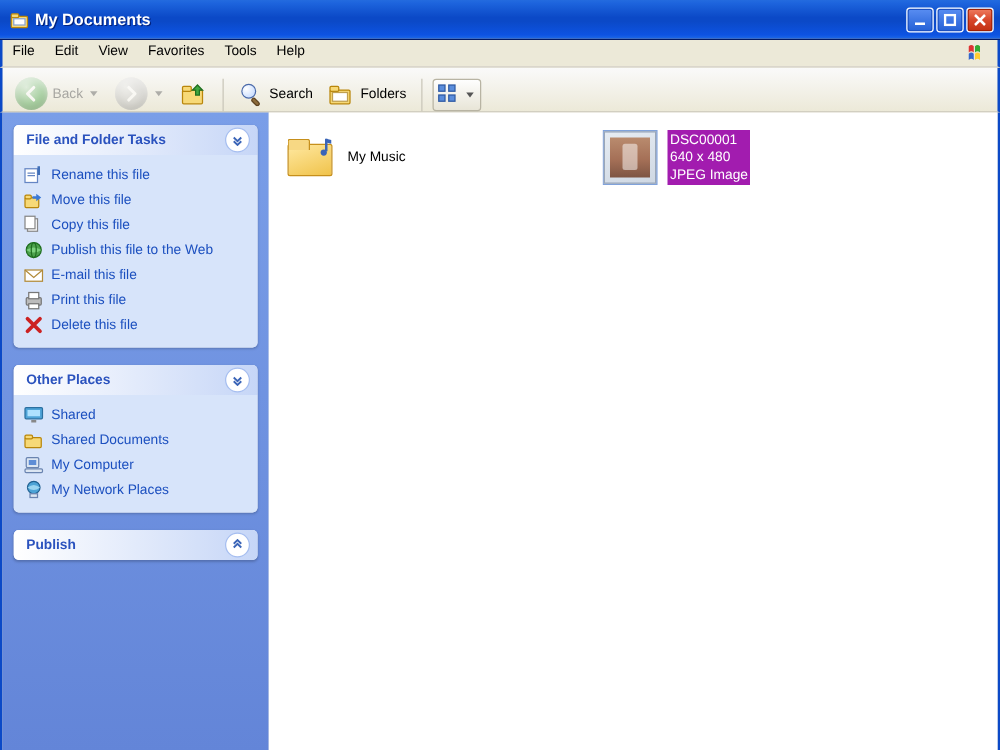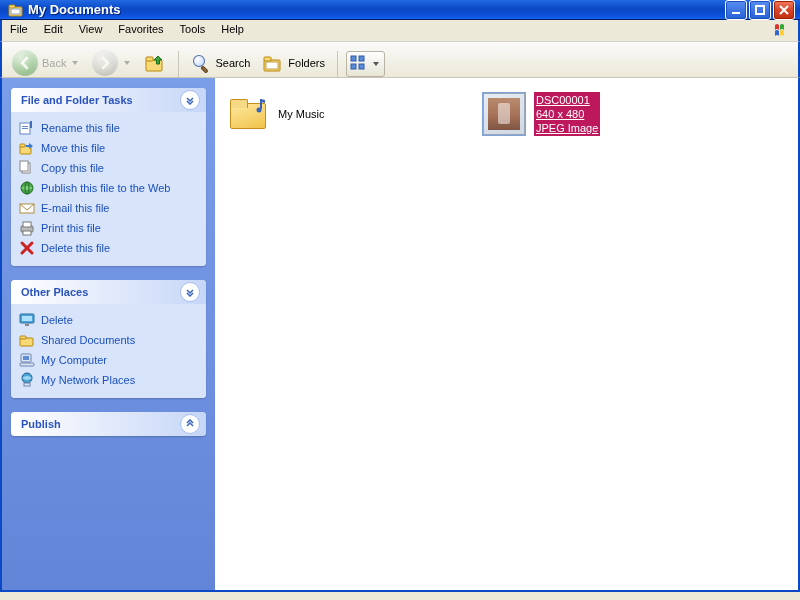--- a/index.html
+++ b/index.html
@@ -6,21 +6,21 @@
     margin: 0; padding: 0;
     width: 800px; height: 600px;
     font-family: "Tahoma", "Segoe UI", sans-serif;
     font-size: 11px;
     background: #ece9d8;
     overflow: hidden;
     color: #000;
   }
   
   .titlebar {
-    height: 20px;
+    height: 32px;
     background: linear-gradient(to bottom,
       #236bdf 0%, #1d64dd 8%, #0b49c7 45%, #0b49c7 55%, #0d53e2 90%, #1e69e6 100%);
     display: flex; align-items: center;
     color: #fff;
     padding: 0 4px;
     box-sizing: border-box;
     border-bottom: 1px solid #001a66;
   }
   .titlebar .app-icon {
     width: 16px; height: 16px; margin: 0 4px;
@@ -209,24 +209,23 @@
     width:44px; height:44px;
     display:flex;align-items:center;justify-content:center;
     position:relative;
   }
   .tile .meta { line-height:14px; }
   .tile.selected .bigicon {
     box-shadow: 0 0 0 1px rgba(49,106,197,0.5) inset;
     background:rgba(49,106,197,0.24);
   }
   .tile.selected .meta {
-    background:#be185d;
+    background:#a21caf;
     color:#fff;
     padding:1px 2px;
-    text-decoration:underline;
   }
 
   
   .folder-ic {
     width:38px;height:30px;position:relative;
   }
   .folder-ic::before{
     content:""; position:absolute; left:1px; top:4px;
     width:34px;height:24px;
     background:linear-gradient(160deg,#ffe8a0,#f0c34b);
@@ -490,21 +489,21 @@
       </div>
       <div class="panel-body">
         <div class="task">
           <span class="ticon">
             <svg width="16" height="16" viewBox="0 0 16 16">
                 <rect x="1" y="2" width="14" height="9" rx="1" fill="#4fa4d8" stroke="#2b6fa0"></rect>
                 <rect x="3" y="4" width="10" height="5" fill="#aee1ff"></rect>
                 <rect x="6" y="12" width="4" height="2" fill="#888"></rect>
               </svg>
           </span>
-          <span>Delete</span>
+          <span>Shared</span>
         </div>
         <div class="task">
           <span class="ticon">
             <svg width="16" height="16" viewBox="0 0 16 16">
                 <rect x="1" y="6" width="13" height="8" rx="1" fill="#f7d977" stroke="#b9860b"></rect>
                 <rect x="1" y="4" width="6" height="3" rx="1" fill="#f7d977" stroke="#b9860b"></rect>
               </svg>
           </span>
           <span>Shared Documents</span>
         </div>

